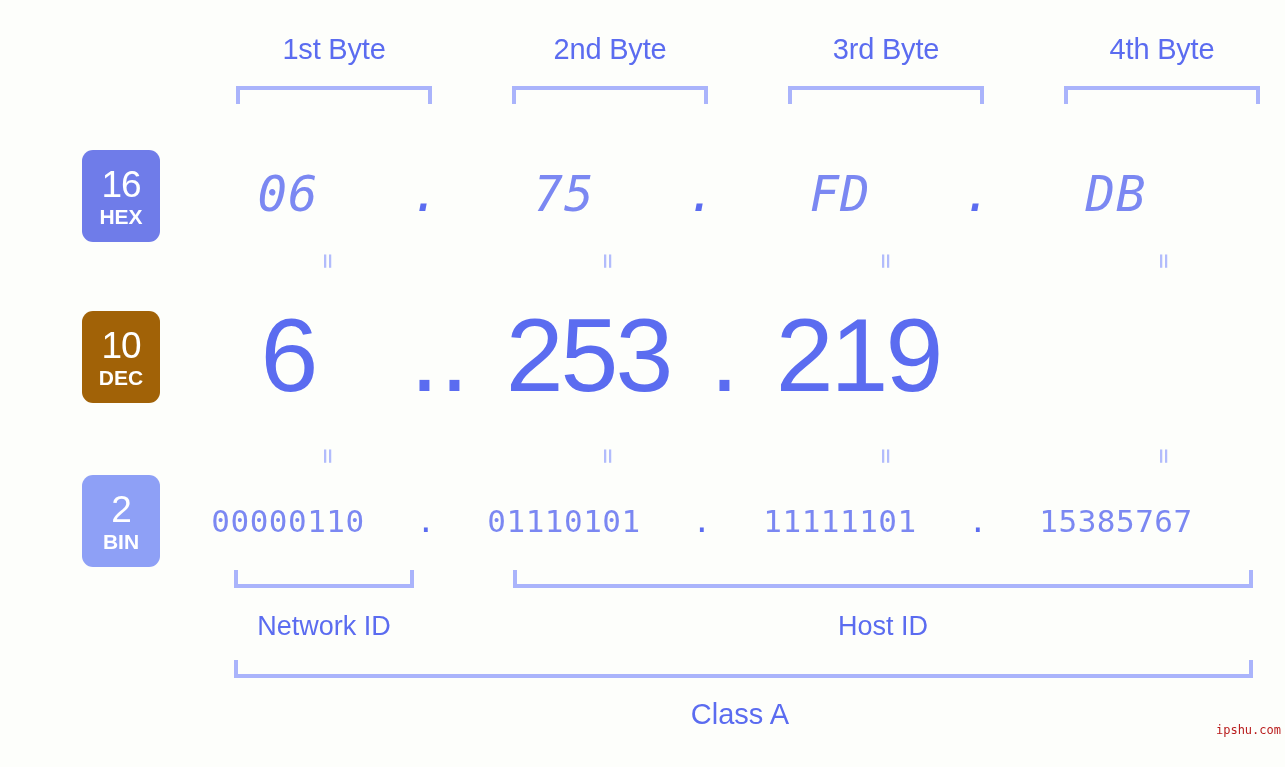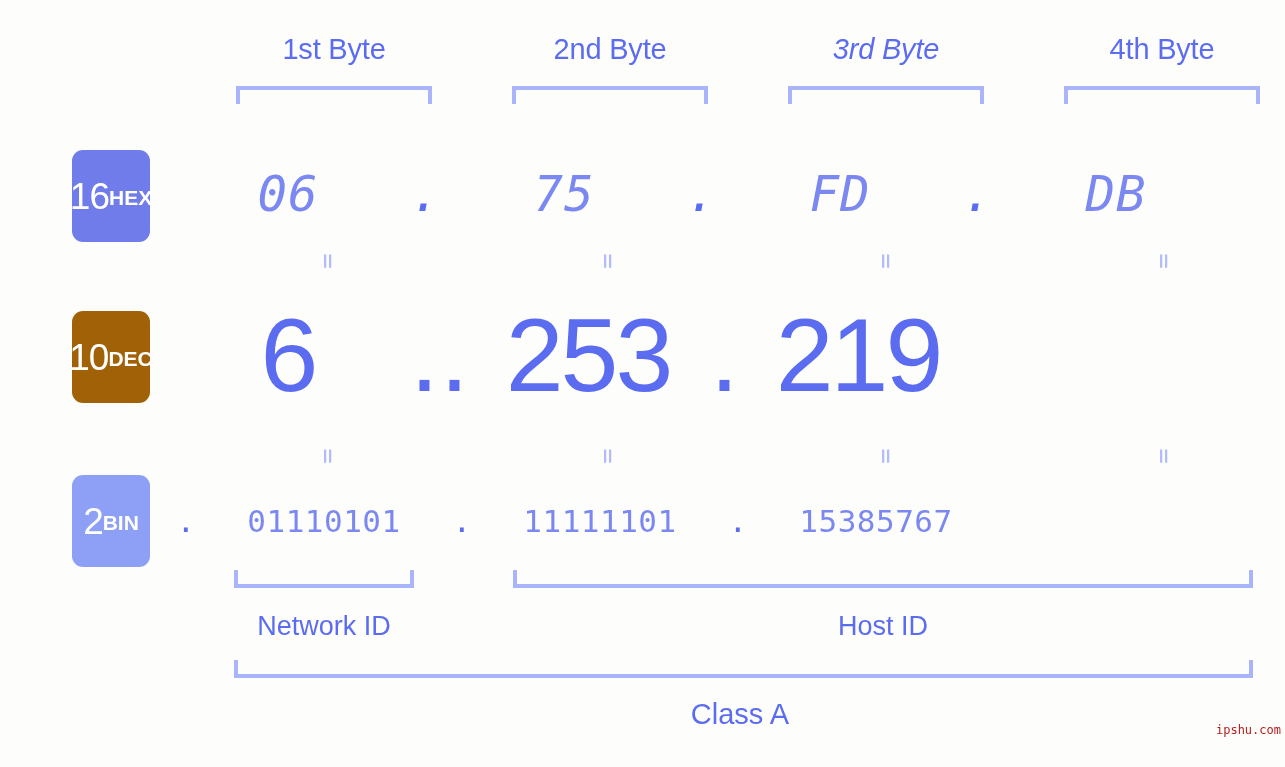--- a/index.html
+++ b/index.html
@@ -48,27 +48,27 @@
     height: 18px;
     border-bottom: 4px solid #aab4fb;
     border-left: 4px solid #aab4fb;
     border-right: 4px solid #aab4fb;
     box-sizing: border-box;
   }
 
   
   .badge {
     position: absolute;
-    left: 44px;
+    left: 54px;
     width: 78px;
     height: 92px;
     border-radius: 11px;
     color: #ffffff;
     display: flex;
-    flex-direction: row;
+    flex-direction: column;
     align-items: center;
     justify-content: center;
     line-height: 1;
   }
   .badge .num {
     font-size: 37px;
     font-weight: 400;
     letter-spacing: -1px;
   }
   .badge .sub {
@@ -181,21 +181,21 @@
     letter-spacing: 0px;
   }
 </style>
 </head>
 <body>
 
 <div id="stage">
 
   <div class="byte-label" style="left:186px;">1st Byte</div>
   <div class="byte-label" style="left:462px;">2nd Byte</div>
-  <div class="byte-label" style="left:738px;font-style:italic;">3rd Byte</div>
+  <div class="byte-label" style="left:738px;">3rd Byte</div>
   <div class="byte-label" style="left:1014px;">4th Byte</div>
 
   <div class="bracket-top" style="left:208px; top:86px; width:196px;"></div>
   <div class="bracket-top" style="left:484px; top:86px; width:196px;"></div>
   <div class="bracket-top" style="left:760px; top:86px; width:196px;"></div>
   <div class="bracket-top" style="left:1036px; top:86px; width:196px;"></div>
 
   <div class="badge" id="badge-hex" style="top: 150px; background: rgb(111, 124, 233);">
     <span class="num">16</span>
     <span class="sub">HEX</span>
@@ -235,20 +235,21 @@
     <div class="cell">219</div>
   </div>
 
   <div class="eq" style="left:288px; top:443px;">=</div>
   <div class="eq" style="left:568px; top:443px;">=</div>
   <div class="eq" style="left:846px; top:443px;">=</div>
   <div class="eq" style="left:1124px; top:443px;">=</div>
 
   <div class="row row-bin">
     <div class="pad-left"></div>
+    <div class="cell">00000110</div>
     <div class="sep">.</div>
     <div class="cell">01110101</div>
     <div class="sep">.</div>
     <div class="cell">11111101</div>
     <div class="sep">.</div>
     <div class="cell">15385767</div>
   </div>
 
   <div class="bracket-bottom" style="left:206px; top:570px; width:180px;"></div>
   <div class="bracket-bottom" style="left:485px; top:570px; width:740px;"></div>

